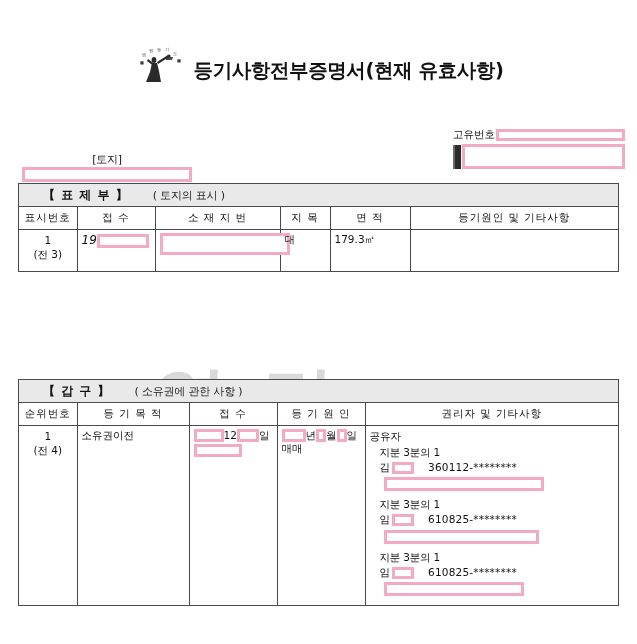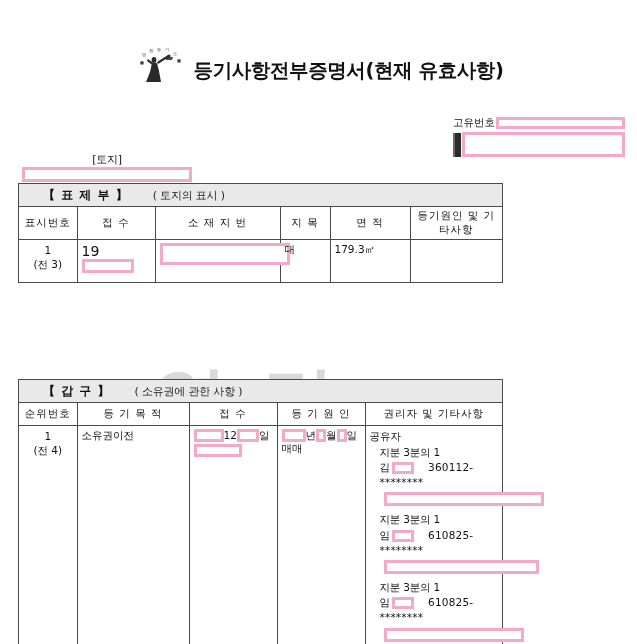--- a/index.html
+++ b/index.html
@@ -46,21 +46,21 @@
     font-size: 16px;
     font-weight: bold;
     letter-spacing: 3px;
     color: #111;
   }
 
   
   .unique-no {
     position: absolute;
     right: 12px;
-    top: 116px;
+    top: 128px;
     width: 172px;
     text-align: left;
   }
   .unique-no-line {
     display: flex;
     align-items: center;
     gap: 0px;
     height: 14px;
   }
   .unique-no-label {
@@ -121,21 +121,21 @@
     width: 170px;
     height: 15px;
     margin-left: 0px;
   }
 
   
   .sheet {
     position: absolute;
     left: 18px;
     top: 0;
-    width: 485px;
+    width: 601px;
   }
   .section {
     border: 1px solid #4a4a4a;
     box-sizing: border-box;
     background: #fff;
     margin-bottom: 0;
   }
   .section-title {
     background: #e9e9e9;
     border-bottom: 1px solid #4a4a4a;
@@ -189,21 +189,21 @@
   .rownum {
     line-height: 1.35;
     padding-top: 6px;
   }
 
   
   .t1-receipt {
     position: relative;
     padding-top: 6px;
   }
-  .t1-receipt .prefix { font-size: 14px; }
+  .t1-receipt .prefix { font-size: 12px; font-style: italic; }
   .t1-receipt .rbox {
     width: 52px;
     height: 14px;
     margin-left: 0px;
   }
   .t1-loc {
     padding-top: 5px;
   }
   .t1-loc .rbox {
     width: 130px;

